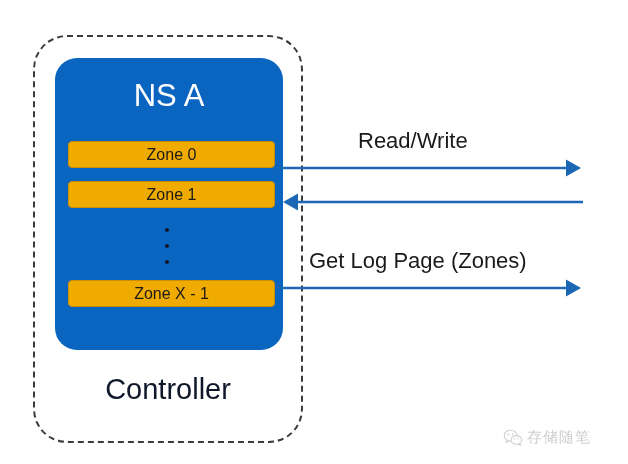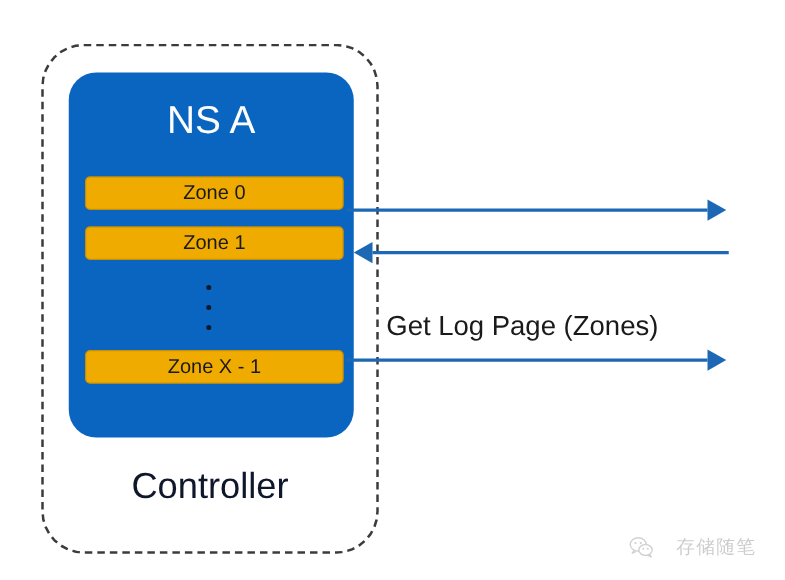--- a/index.html
+++ b/index.html
@@ -117,21 +117,21 @@
     width: 628px;
     height: 464px;
   }
   
   .watermark {
     position: absolute;
     left: 503px;
     top: 428px;
     display: flex;
     align-items: center;
-    gap: 18px;
+    gap: 4px;
     opacity: 0.30;
   }
   .wm-text {
     font-size: 15px;
     color: #5a5a5a;
     letter-spacing: 1px;
     white-space: nowrap;
   }
 </style>
 </head>
@@ -150,20 +150,21 @@
   <div class="ellipsis">
     <i></i>
       <i></i>
       <i></i>
   </div>
 
   <div class="zone zone-x">Zone X - 1</div>
 
   <div class="controller-label">Controller</div>
 
+  <div class="arrow-label label-rw">Read/Write</div>
   <div class="arrow-label label-glp">Get Log Page (Zones)</div>
 
   <svg class="arrows" viewBox="0 0 628 464" width="628" height="464">
 
     <g>
       <line x1="277" y1="168" x2="566" y2="168" stroke="#1C68B4" stroke-width="2.6"></line>
       <polygon points="566,159.5 581,168 566,176.5" fill="#1C68B4"></polygon>
     </g>
 
     <g>

